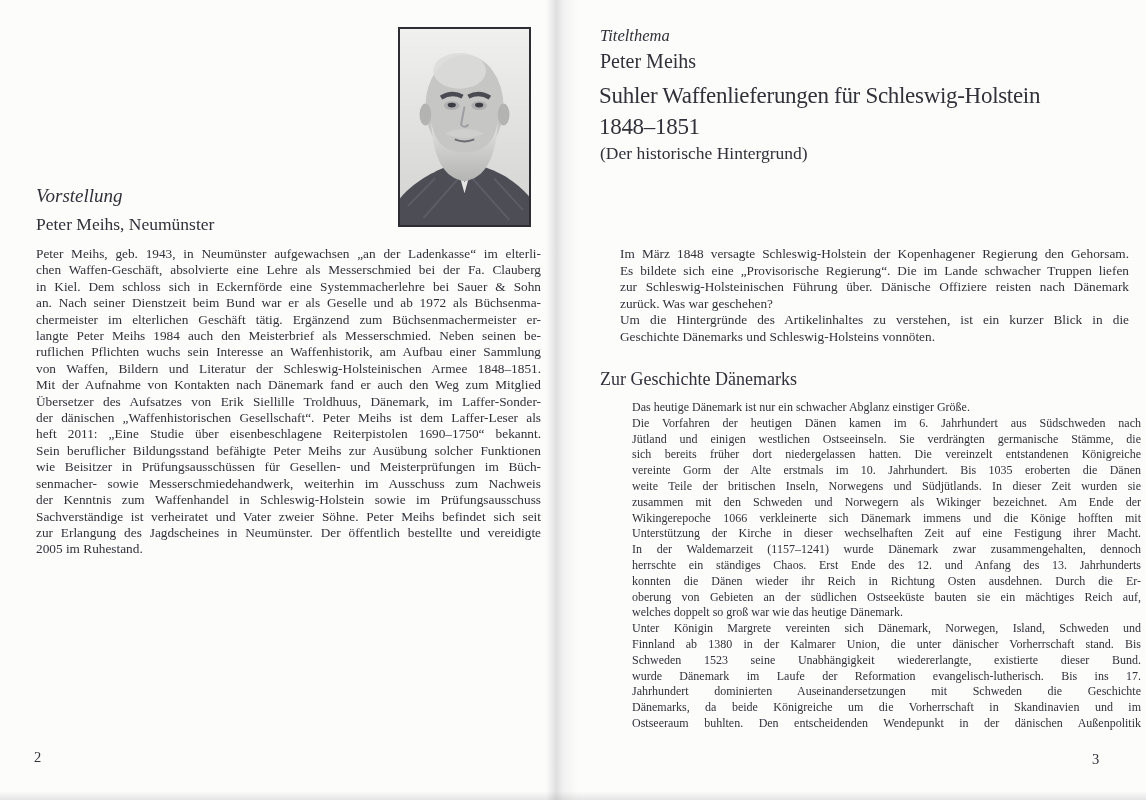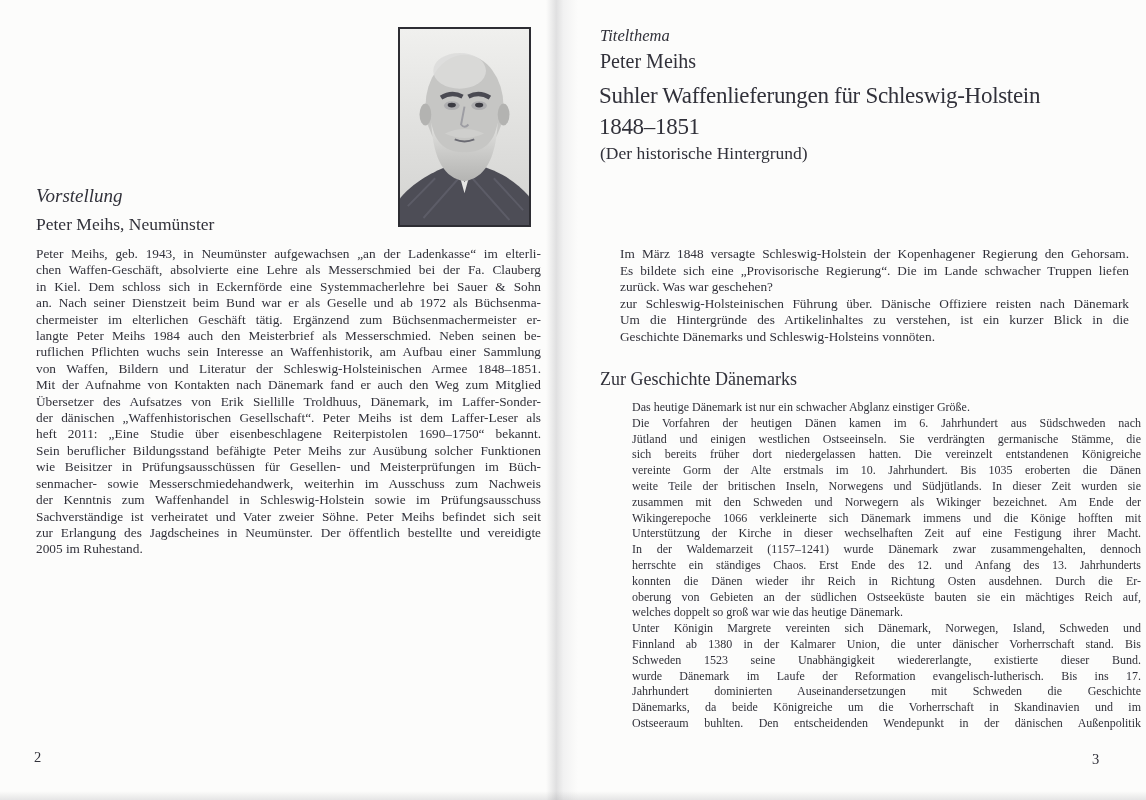--- a/index.html
+++ b/index.html
@@ -135,22 +135,22 @@
     <div class="art-title">
       <div>Suhler Waffenlieferungen für Schleswig-Holstein</div>
       <div>1848–1851</div>
     </div>
     <div class="art-subtitle">(Der historische Hintergrund)</div>
 
     <div class="intro">
         <div class="para">
           <div class="tline">Im März 1848 versagte Schleswig-Holstein der Kopenhagener Regierung den Gehorsam.</div>
           <div class="tline">Es bildete sich eine „Provisorische Regierung“. Die im Lande schwacher Truppen liefen</div>
+          <div class="tline">zur Schleswig-Holsteinischen Führung über. Dänische Offiziere reisten nach Dänemark</div>
           <div class="tline tline-last">zurück. Was war geschehen?</div>
-          <div class="tline">zur Schleswig-Holsteinischen Führung über. Dänische Offiziere reisten nach Dänemark</div>
         </div>
         <div class="para">
           <div class="tline">Um die Hintergründe des Artikelinhaltes zu verstehen, ist ein kurzer Blick in die</div>
           <div class="tline tline-last">Geschichte Dänemarks und Schleswig-Holsteins vonnöten.</div>
         </div>
       </div>
 
     <div class="sec-heading">Zur Geschichte Dänemarks</div>
     <div class="sec-body">
         <div class="para">

